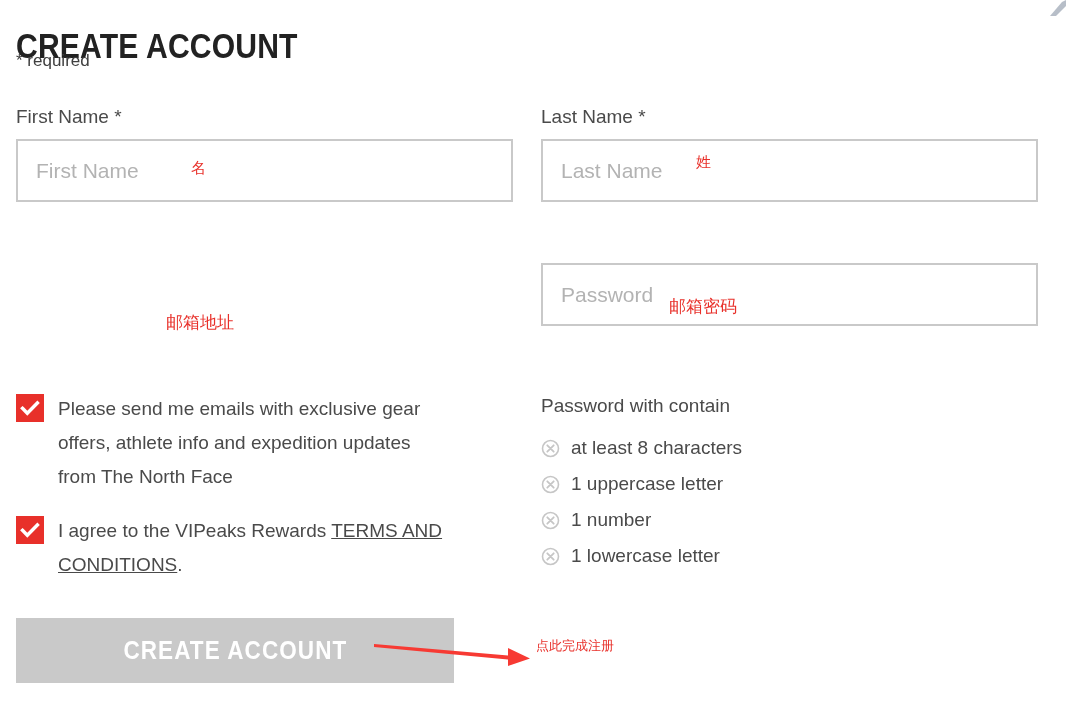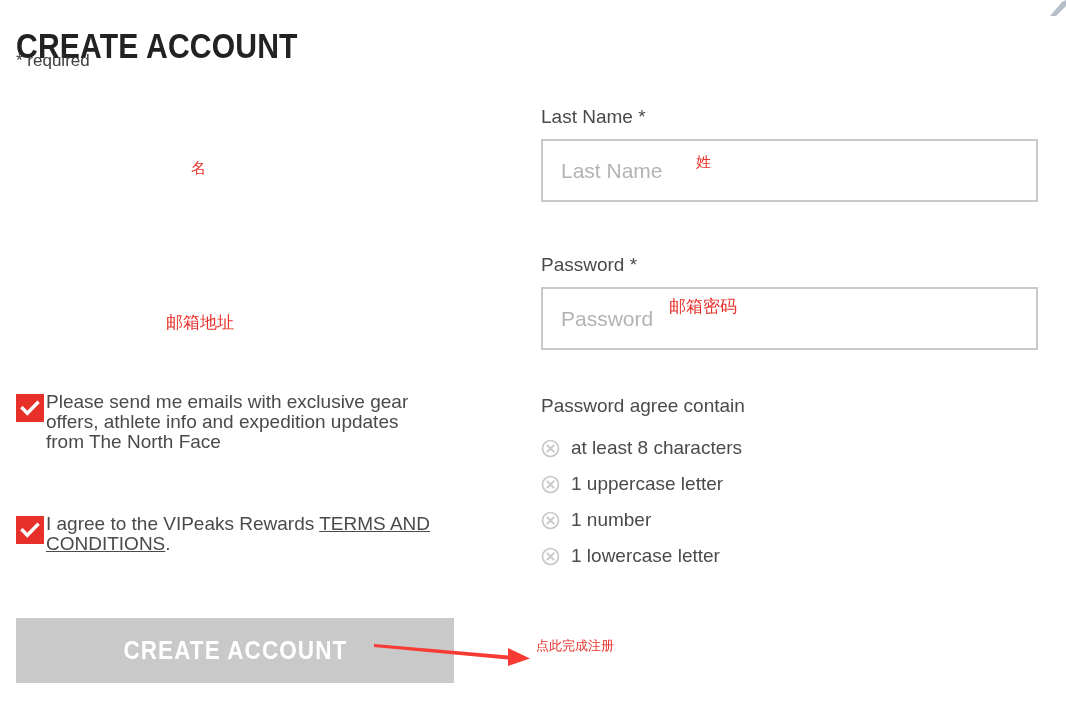--- a/index.html
+++ b/index.html
@@ -118,23 +118,23 @@
     flex: 0 0 auto;
     width: 28px;
     height: 28px;
     background: #e8302a;
     position: relative;
     margin-top: 2px;
   }
   .checkbox svg { display: block; }
 
   .check-text {
-    margin-left: 2px;
+    margin-left: 14px;
     font-size: 19px;
-    line-height: 20px;
+    line-height: 34px;
     color: #4a4a4a;
   }
   #check-emails .check-text { width: 390px; }
   #check-terms  .check-text { width: 400px; }
   .check-text a {
     color: #4a4a4a;
     text-decoration: underline;
   }
 
   
@@ -218,38 +218,41 @@
 </style>
 </head>
 <body>
 
 <div class="page">
 
   <h1 class="page-title">CREATE ACCOUNT</h1>
 
   <div class="required-note">* required</div>
 
+  <div class="field" id="field-first-name">
+    <div class="field-label">
+      <span>First Name</span>
+      <span class="star">*</span>
+    </div>
+    <input class="text-input" type="text" placeholder="First Name" style="">
+  </div>
   <div class="annot" id="annot-first-name">名</div>
 
   <div class="field" id="field-last-name">
     <div class="field-label">
       <span>Last Name</span>
       <span class="star">*</span>
     </div>
     <input class="text-input" type="text" placeholder="Last Name" style="">
   </div>
   <div class="annot" id="annot-last-name">姓</div>
 
   <div class="annot" id="annot-email">邮箱地址</div>
 
   <div class="field" id="field-password">
-    <div class="field-label">
-      <span>Password</span>
-      <span class="star">*</span>
-    </div>
     <input class="text-input" type="text" placeholder="Password" style="">
   </div>
   <div class="annot" id="annot-password">邮箱密码</div>
 
   <div class="check-row" id="check-emails">
     <span class="checkbox">
       <svg width="28" height="28" viewBox="0 0 28 28" aria-hidden="true">
         <path d="M6.5 14.3 L11.3 19.2 L21.4 8.9" fill="none" stroke="#ffffff" stroke-width="3.4" stroke-linecap="square" stroke-linejoin="miter"></path>
       </svg>
     </span>
@@ -261,21 +264,21 @@
       <svg width="28" height="28" viewBox="0 0 28 28" aria-hidden="true">
         <path d="M6.5 14.3 L11.3 19.2 L21.4 8.9" fill="none" stroke="#ffffff" stroke-width="3.4" stroke-linecap="square" stroke-linejoin="miter"></path>
       </svg>
     </span>
     <span class="check-text">
       <span>I agree to the VIPeaks Rewards </span><a href="#">TERMS AND CONDITIONS</a><span>.</span>
     </span>
   </div>
 
   <div id="pw-requirements">
-    <div class="pw-title">Password agree contain</div>
+    <div class="pw-title">Password with contain</div>
     <ul class="pw-list">
       <li class="pw-item">
         <span class="pw-icon">
           <svg width="19" height="19" viewBox="0 0 19 19" aria-hidden="true">
             <circle cx="9.5" cy="9.5" r="8" fill="none" stroke="#c6c6c6" stroke-width="1.6"></circle>
             <path d="M6.3 6.3 L12.7 12.7 M12.7 6.3 L6.3 12.7" stroke="#c6c6c6" stroke-width="1.8" stroke-linecap="round"></path>
           </svg>
         </span>
         <span class="pw-label">at least 8 characters</span>
       </li>

